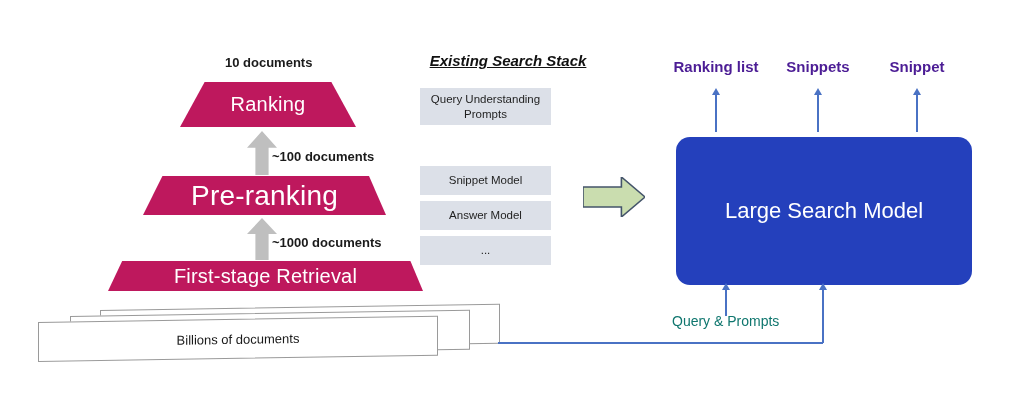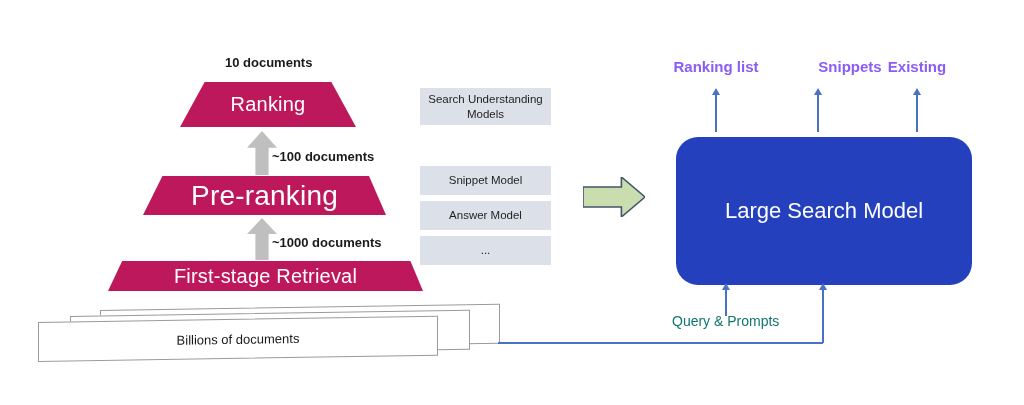--- a/index.html
+++ b/index.html
@@ -128,21 +128,21 @@
     left: 583px; top: 177px;
     width: 62px; height: 40px;
   }
 
   
   .bigbox {
     position: absolute;
     left: 676px; top: 137px;
     width: 296px; height: 148px;
     background: #2440BC;
-    border-radius: 22px;
+    border-radius: 14px;
     display: flex;
     flex-direction: column;
     align-items: center;
     justify-content: center;
     color: #ffffff;
     font-size: 22px;
     line-height: 1.35;
     text-align: center;
   }
 
@@ -156,21 +156,21 @@
     width: 0; height: 0;
     border-left: 4px solid transparent;
     border-right: 4px solid transparent;
     border-bottom: 7px solid #4A72C4;
   }
 
   .out-label {
     position: absolute;
     font-size: 15px;
     font-weight: 700;
-    color: #8b5cf6;
+    color: #4c1d95;
     text-align: right;
     white-space: nowrap;
     transform: translateX(-50%);
   }
 </style>
 </head>
 <body>
 
 <div id="canvas">
 
@@ -195,23 +195,24 @@
   </div>
 
   <div class="docshape" style="left:100px; top:310px; width:400px; height:40px; transform: skewY(-0.9deg); transform-origin: left top;"></div>
 
   <div class="docshape" style="left:70px; top:316px; width:400px; height:40px; transform: skewY(-0.9deg); transform-origin: left top;"></div>
 
   <div class="docshape" style="left:38px; top:322px; width:400px; height:40px; transform: skewY(-0.9deg); transform-origin: left top;">
     <span style="top:12px;">Billions of documents</span>
   </div>
 
+  <div class="stack-title">Existing Search Stack</div>
 
   <div class="stack-box" style="top:88px; height:37px;">
-    <span>Search Understanding Models</span>
+    <span>Query Understanding Prompts</span>
   </div>
 
 
   <div class="stack-box" style="top:166px; height:29px;">
     <span>Snippet Model</span>
   </div>
 
   <div class="stack-box" style="top:201px; height:29px;">
     <span>Answer Model</span>
   </div>
@@ -226,25 +227,25 @@
   </svg>
 
   <div class="bigbox">
     <div>Large Search Model</div>
   </div>
 
   <div class="out-label" style="left:716px; top:58px;">Ranking list</div>
   <div class="blue-line" style="left:715px; top:95px; width:1.6px; height:37px;"></div>
   <div class="blue-head-up" style="left:712px; top:88px;"></div>
 
-  <div class="out-label" style="left:818px; top:58px;margin-left:32px;">Snippets</div>
+  <div class="out-label" style="left:818px; top:58px;">Snippets</div>
   <div class="blue-line" style="left:817px; top:95px; width:1.6px; height:37px;"></div>
   <div class="blue-head-up" style="left:814px; top:88px;"></div>
 
-  <div class="out-label" style="left:917px; top:58px;">Existing</div>
+  <div class="out-label" style="left:917px; top:58px;">Snippet</div>
   <div class="blue-line" style="left:916px; top:95px; width:1.6px; height:37px;"></div>
   <div class="blue-head-up" style="left:913px; top:88px;"></div>
 
   <div class="blue-line" style="left:725px; top:290px; width:1.6px; height:26px;"></div>
   <div class="blue-head-up" style="left:722px; top:283px;"></div>
 
   <div class="lbl-plain" style="left:672px; top:313px;">Query &amp; Prompts</div>
 
   <div class="blue-line" style="left:498px; top:342px; width:325px; height:1.6px;"></div>
   <div class="blue-line" style="left:822px; top:290px; width:1.6px; height:53px;"></div>

